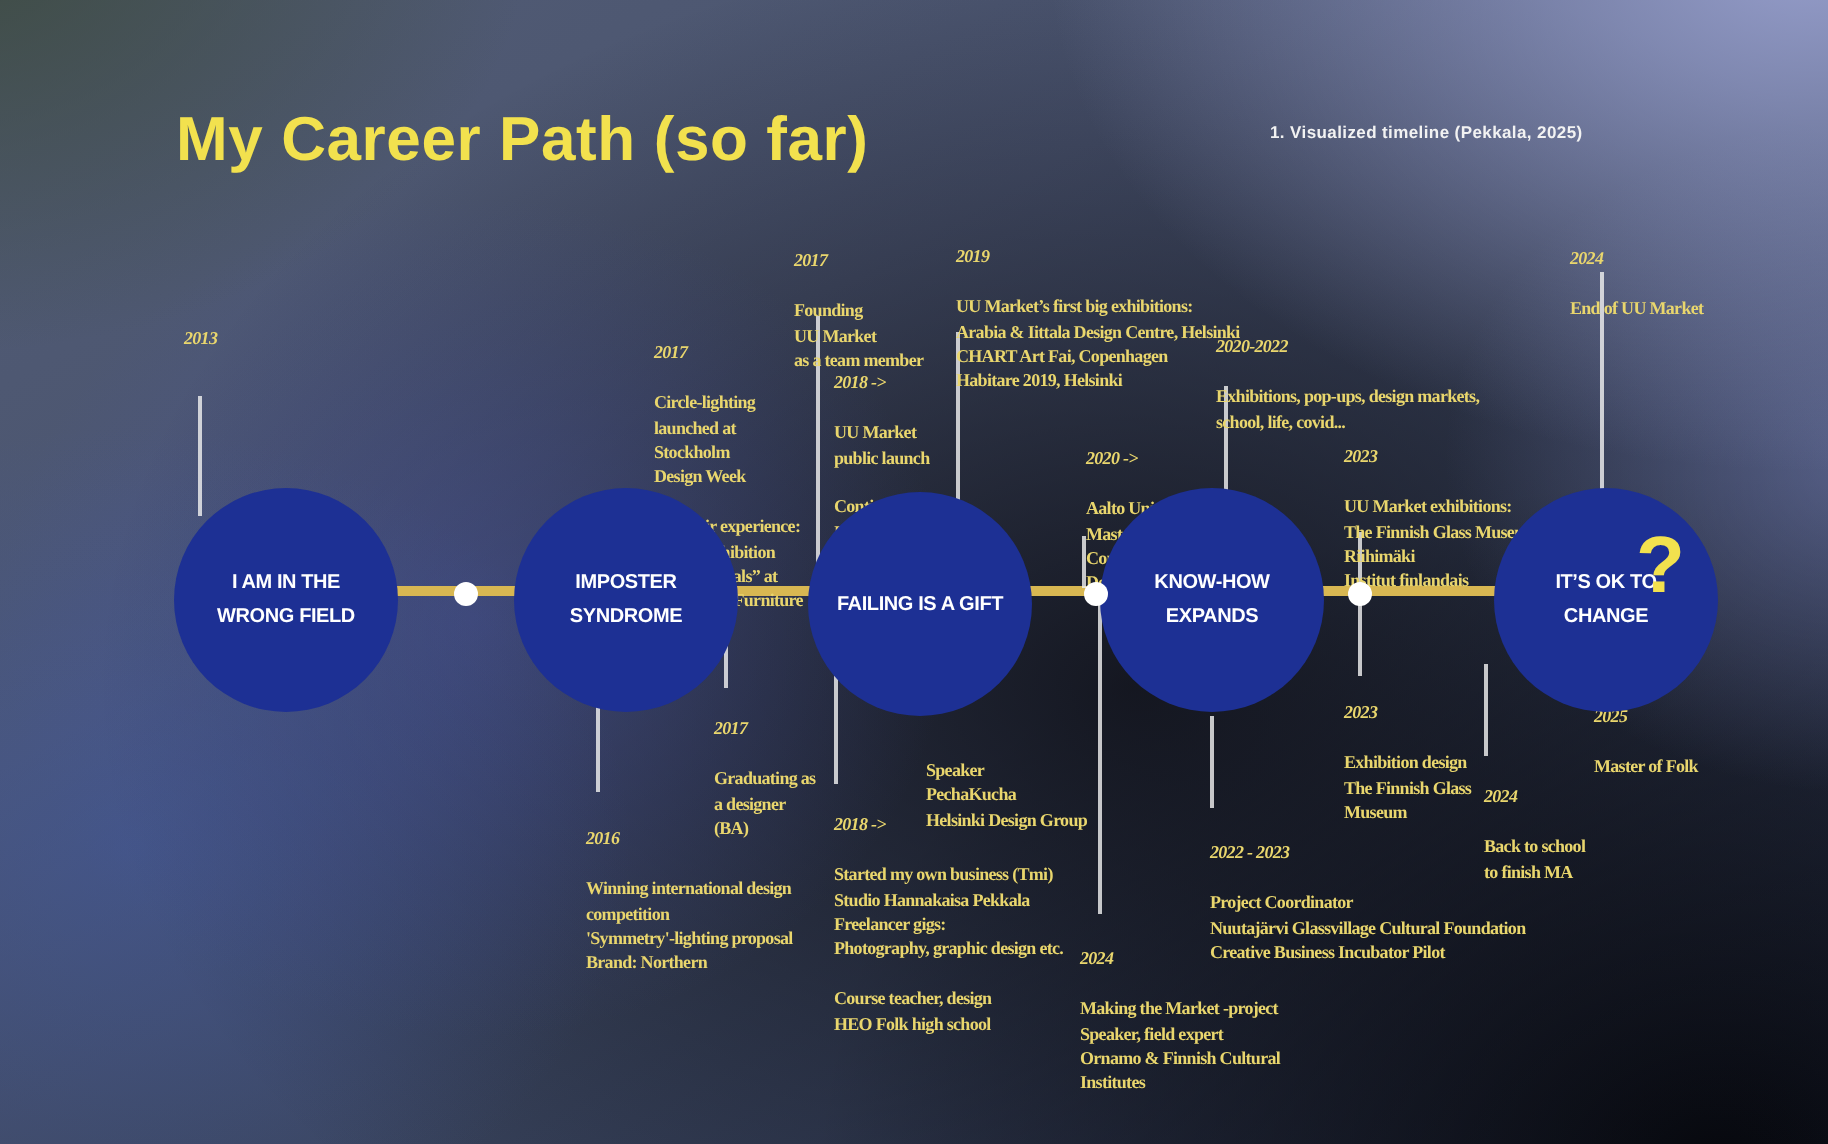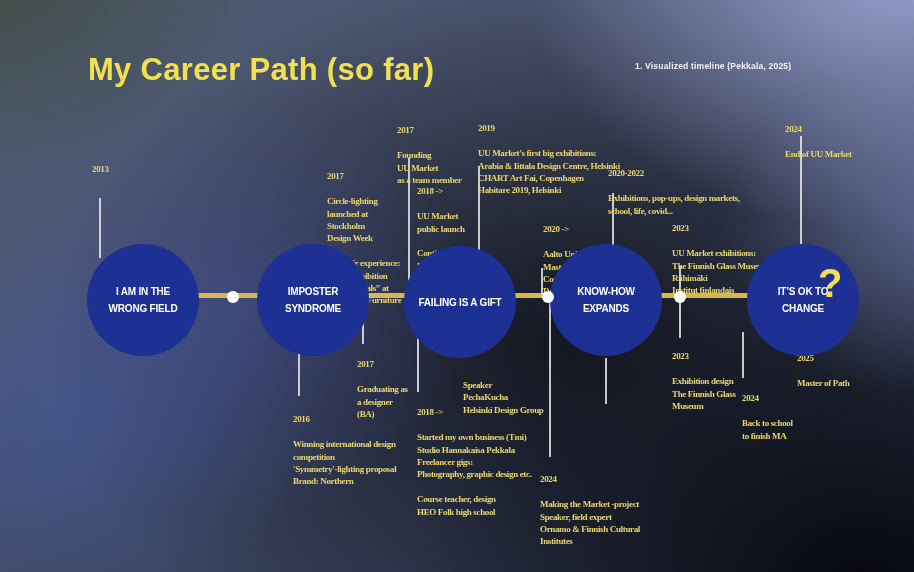--- a/index.html
+++ b/index.html
@@ -43,21 +43,21 @@
   .circle-label{
     width:94px;color:#ffffff;font-weight:bold;font-size:10px;line-height:17px;
     letter-spacing:-0.2px;
   }
   .ann{
     position:absolute;z-index:1;color:#e9d66d;
     font-family:"Liberation Serif","DejaVu Serif",serif;font-weight:bold;
     font-size:9px;line-height:12.4px;letter-spacing:-0.35px;
     white-space:pre-line;
   }
-  .ann-year{white-space:pre-line;}
+  .ann-year{white-space:pre-line;font-style:italic;}
   .ann-body{white-space:pre-line;}
   .qmark{
     position:absolute;left:818px;top:261px;z-index:6;
     font-size:40px;font-weight:bold;color:#f2e14e;
   }
 </style>
 </head>
 <body>
 
 <div id="stage">
@@ -172,34 +172,40 @@
 Course teacher, design
 HEO Folk high school</div>
   </div>
   <div class="ann" style="left:540px;top:461px">
     <div class="ann-year">2024</div>
     <div class="ann-body">Making the Market -project
 Speaker, field expert
 Ornamo &amp; Finnish Cultural
 Institutes</div>
   </div>
+  <div class="ann" style="left:605px;top:408px">
+    <div class="ann-year">2022 - 2023</div>
+    <div class="ann-body">Project Coordinator
+Nuutajärvi Glassvillage Cultural Foundation
+Creative Business Incubator Pilot</div>
+  </div>
   <div class="ann" style="left:672px;top:338px">
     <div class="ann-year">2023</div>
     <div class="ann-body">Exhibition design
 The Finnish Glass
 Museum</div>
   </div>
   <div class="ann" style="left:742px;top:380px">
     <div class="ann-year">2024</div>
     <div class="ann-body">Back to school
 to finish MA</div>
   </div>
   <div class="ann" style="left:797px;top:340px">
     <div class="ann-year">2025</div>
-    <div class="ann-body">Master of Path</div>
+    <div class="ann-body">Master of Folk</div>
   </div>
 
   <div class="circle" style="left:87px;top:244px">
     <span class="circle-label">I AM IN THE WRONG FIELD</span>
   </div>
   <div class="circle" style="left:257px;top:244px">
     <span class="circle-label">IMPOSTER SYNDROME</span>
   </div>
   <div class="circle" style="left:404px;top:246px">
     <span class="circle-label">FAILING IS A GIFT</span>

